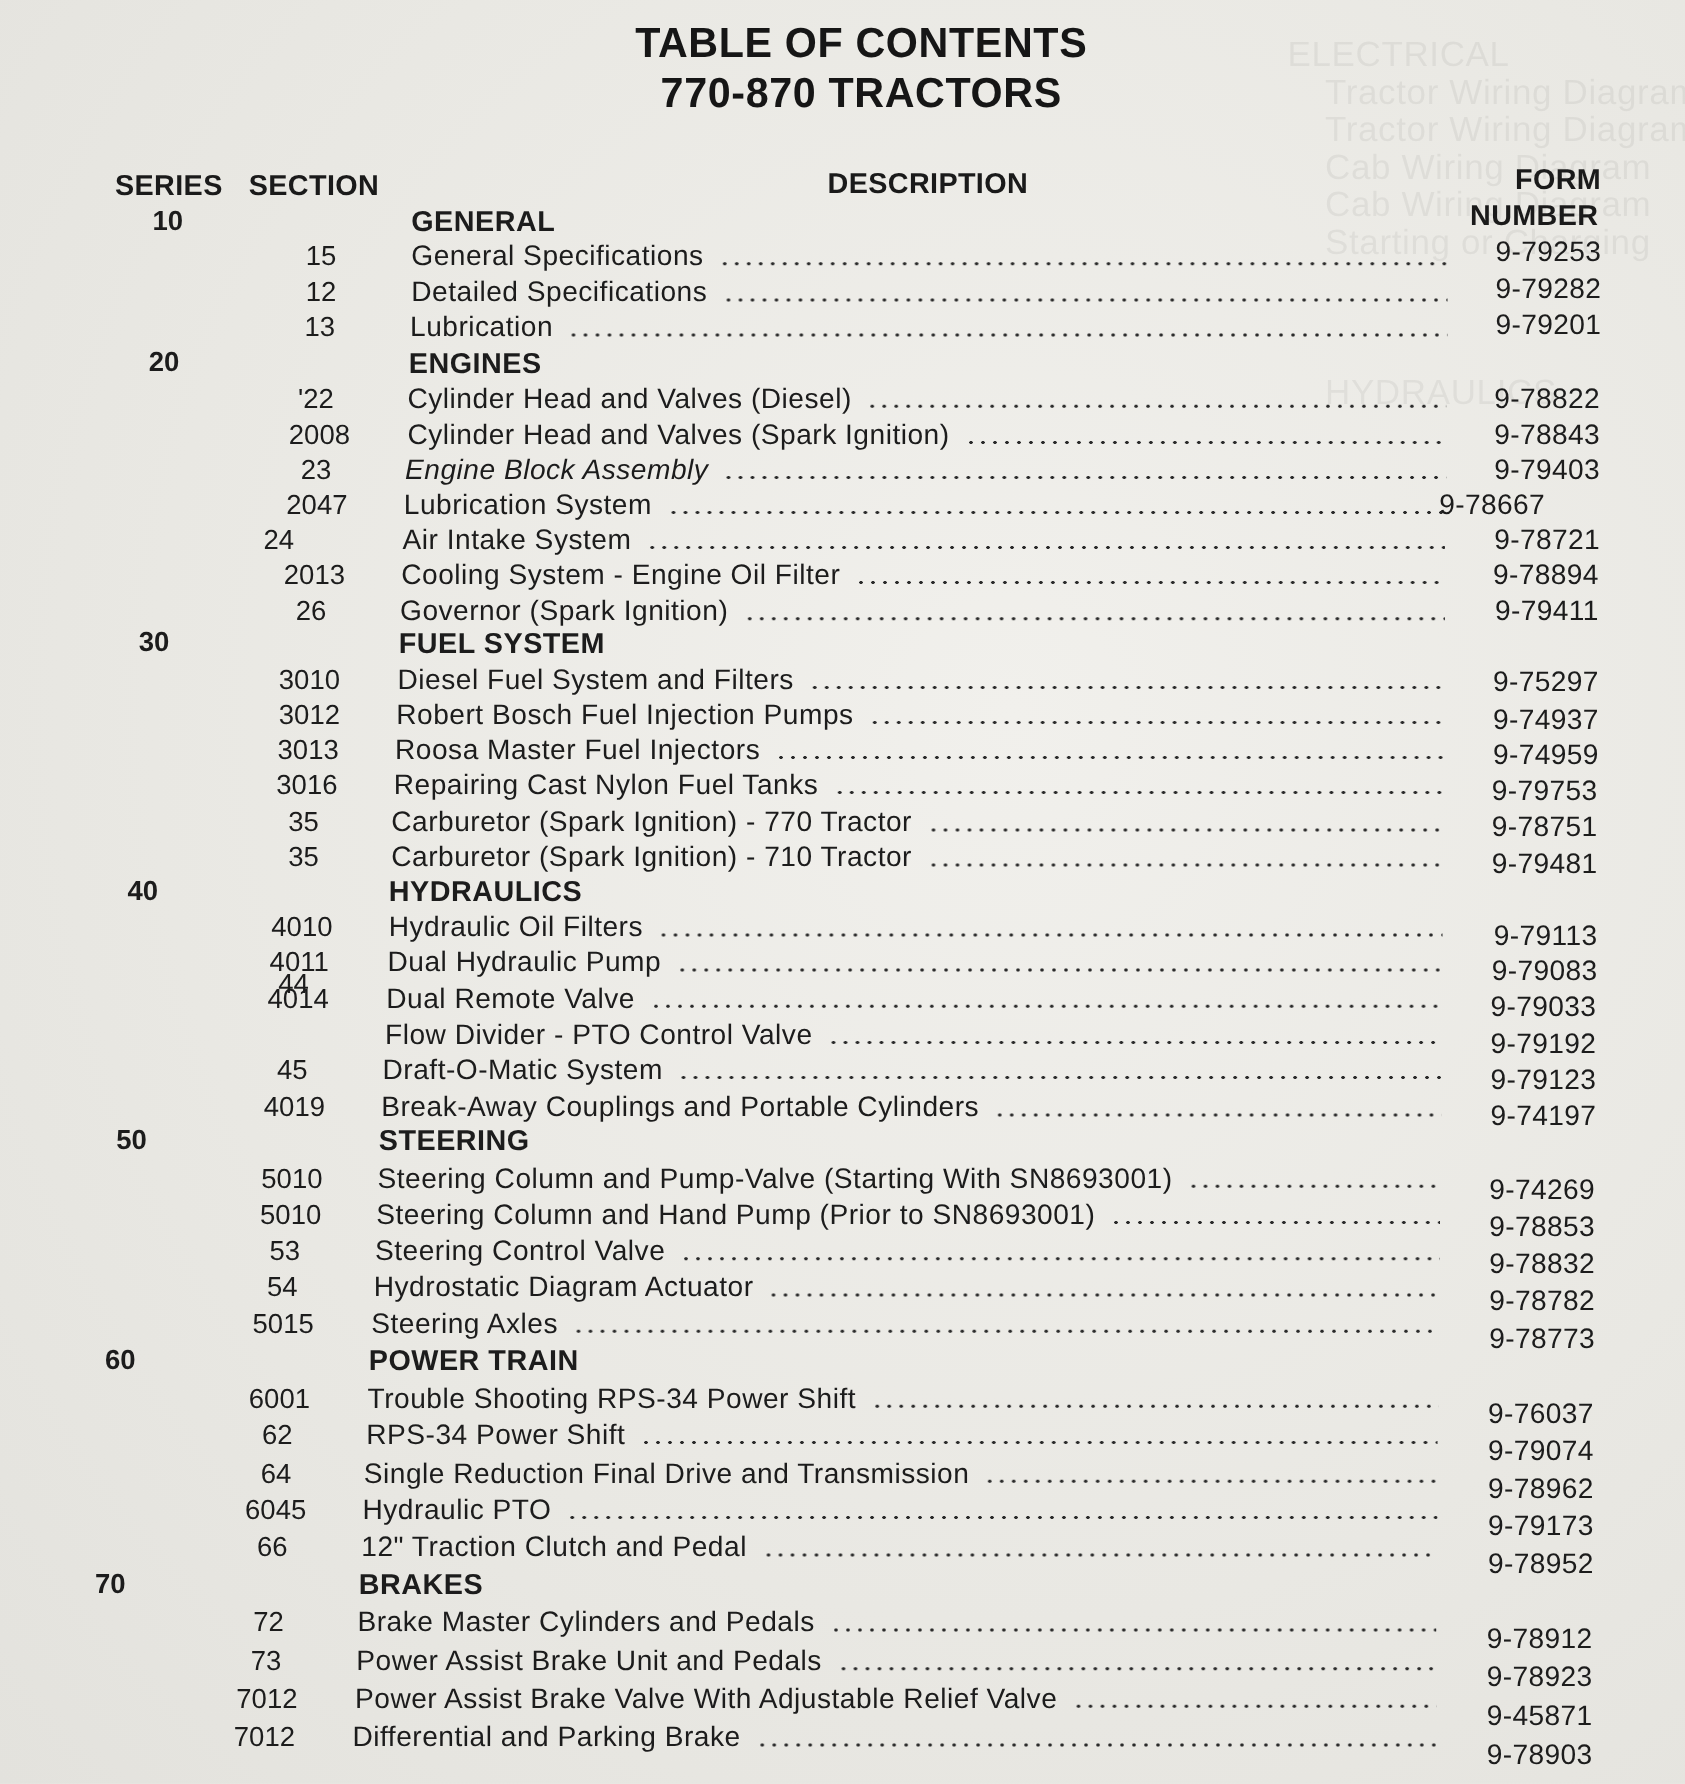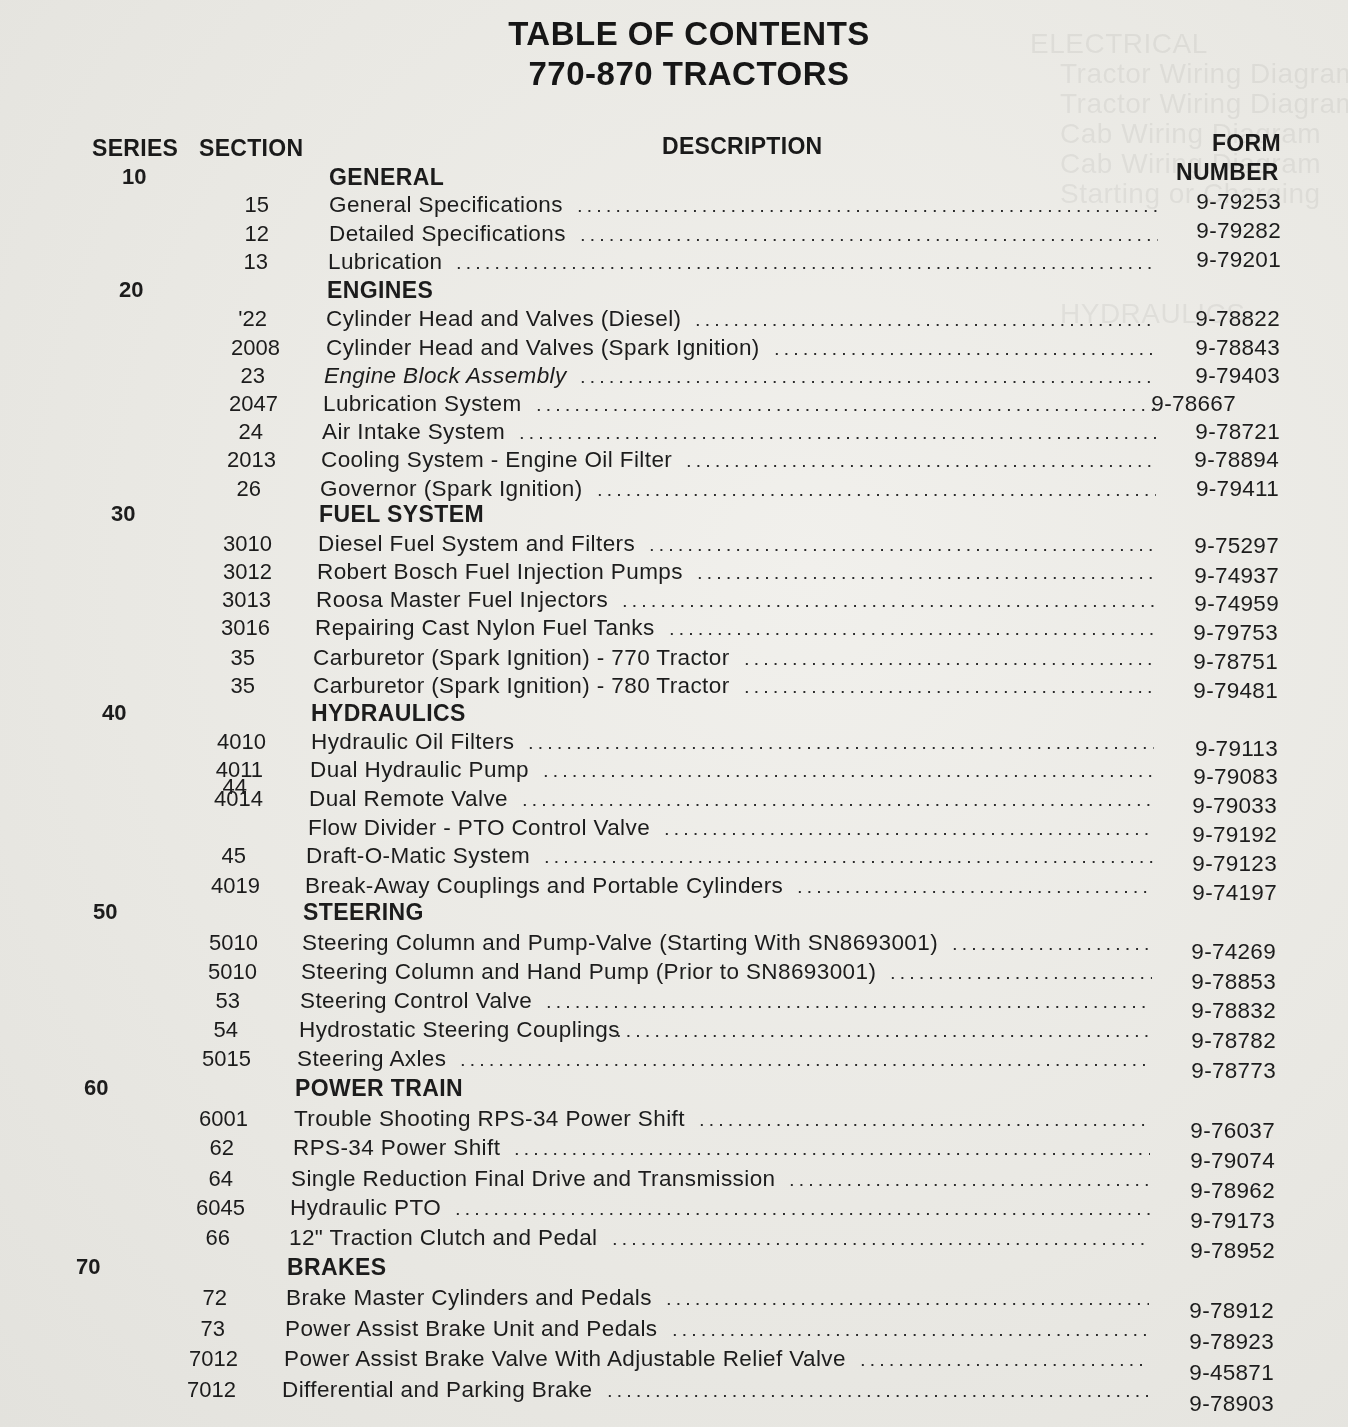--- a/index.html
+++ b/index.html
@@ -99,21 +99,21 @@
       <div class="leader" style="left: 578px; top: 380px; width: 579px;"></div>
       <div class="form" style="left: 1170px; top: 363px;">9-79403</div>
     </div>
     <div class="row" style="left: 0px; top: 0px;">
       <div class="section" style="left: 198px; top: 391px;">2047</div>
       <div class="desc" style="left: 323px; top: 391px;">Lubrication System</div>
       <div class="leader" style="left: 534px; top: 408px; width: 622px;"></div>
       <div class="form" style="left: 1126px; top: 391px;">9-78667</div>
     </div>
     <div class="row" style="left: 0px; top: 0px;">
-      <div class="section" style="left: 183px; top: 419px;">24</div>
+      <div class="section" style="left: 183px; top: 419px; text-align: center;">24</div>
       <div class="desc" style="left: 322px; top: 419px;">Air Intake System</div>
       <div class="leader" style="left: 517px; top: 436px; width: 639px;"></div>
       <div class="form" style="left: 1170px; top: 419px;">9-78721</div>
     </div>
     <div class="row" style="left: 0px; top: 0px;">
       <div class="section" style="left: 196px; top: 447px;">2013</div>
       <div class="desc" style="left: 321px; top: 447px;">Cooling System - Engine Oil Filter</div>
       <div class="leader" style="left: 684px; top: 464px; width: 472px;"></div>
       <div class="form" style="left: 1169px; top: 447px;">9-78894</div>
     </div>
@@ -150,21 +150,21 @@
       <div class="form" style="left: 1168px; top: 620px;">9-79753</div>
     </div>
     <div class="row" style="left: 0px; top: 0px;">
       <div class="section" style="left: 175px; top: 645px;">35</div>
       <div class="desc" style="left: 313px; top: 645px;">Carburetor (Spark Ignition) - 770 Tractor</div>
       <div class="leader" style="left: 742px; top: 662px; width: 412px;"></div>
       <div class="form" style="left: 1168px; top: 649px;">9-78751</div>
     </div>
     <div class="row" style="left: 0px; top: 0px;">
       <div class="section" style="left: 175px; top: 673px;">35</div>
-      <div class="desc" style="left: 313px; top: 673px;">Carburetor (Spark Ignition) - 780 Tractor</div>
+      <div class="desc" style="left: 313px; top: 673px;">Carburetor (Spark Ignition) - 710 Tractor</div>
       <div class="leader" style="left: 742px; top: 690px; width: 412px;"></div>
       <div class="form" style="left: 1168px; top: 678px;">9-79481</div>
     </div>
     <div class="series" style="left: 102px; top: 700px;">40</div>
     <div class="cat" style="left: 311px; top: 700px;">HYDRAULICS</div>
     <div class="row" style="left: 0px; top: 0px;">
       <div class="section" style="left: 186px; top: 729px;">4010</div>
       <div class="desc" style="left: 311px; top: 729px;">Hydraulic Oil Filters</div>
       <div class="leader" style="left: 526px; top: 746px; width: 628px;"></div>
       <div class="form" style="left: 1168px; top: 736px;">9-79113</div>
@@ -214,21 +214,21 @@
       <div class="form" style="left: 1166px; top: 969px;">9-78853</div>
     </div>
     <div class="row" style="left: 0px; top: 0px;">
       <div class="section" style="left: 160px; top: 988px;">53</div>
       <div class="desc" style="left: 300px; top: 988px;">Steering Control Valve</div>
       <div class="leader" style="left: 544px; top: 1005px; width: 608px;"></div>
       <div class="form" style="left: 1166px; top: 998px;">9-78832</div>
     </div>
     <div class="row" style="left: 0px; top: 0px;">
       <div class="section" style="left: 158px; top: 1017px;">54</div>
-      <div class="desc" style="left: 299px; top: 1017px;">Hydrostatic Steering Couplings</div>
+      <div class="desc" style="left: 299px; top: 1017px;">Hydrostatic Diagram Actuator</div>
       <div class="leader" style="left: 614px; top: 1034px; width: 537px;"></div>
       <div class="form" style="left: 1166px; top: 1028px;">9-78782</div>
     </div>
     <div class="row" style="left: 0px; top: 0px;">
       <div class="section" style="left: 171px; top: 1046px;">5015</div>
       <div class="desc" style="left: 297px; top: 1046px;">Steering Axles</div>
       <div class="leader" style="left: 458px; top: 1063px; width: 693px;"></div>
       <div class="form" style="left: 1166px; top: 1058px;">9-78773</div>
     </div>
     <div class="series" style="left: 84px; top: 1075px;">60</div>

